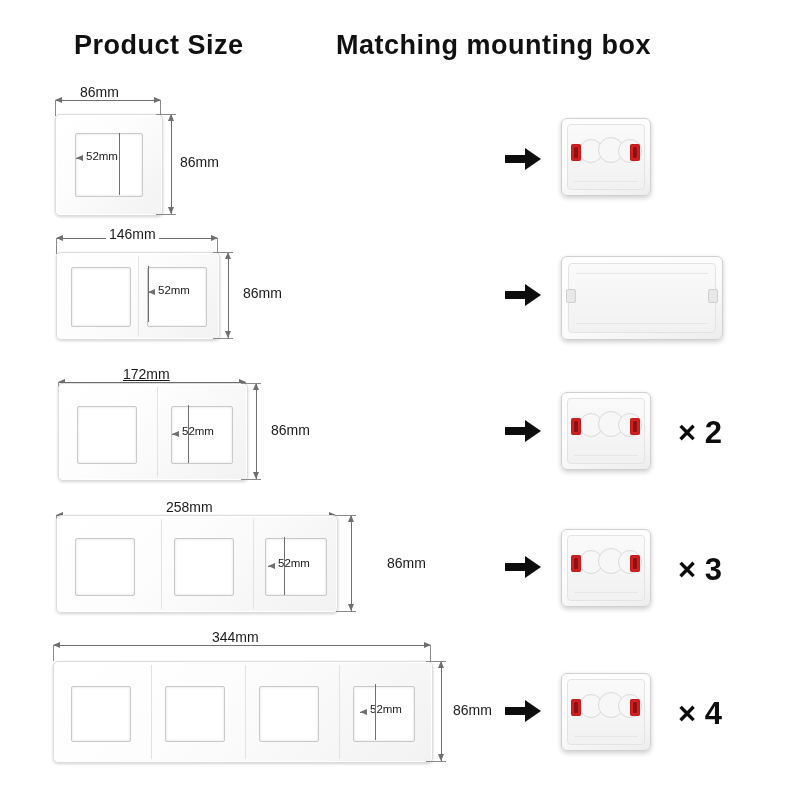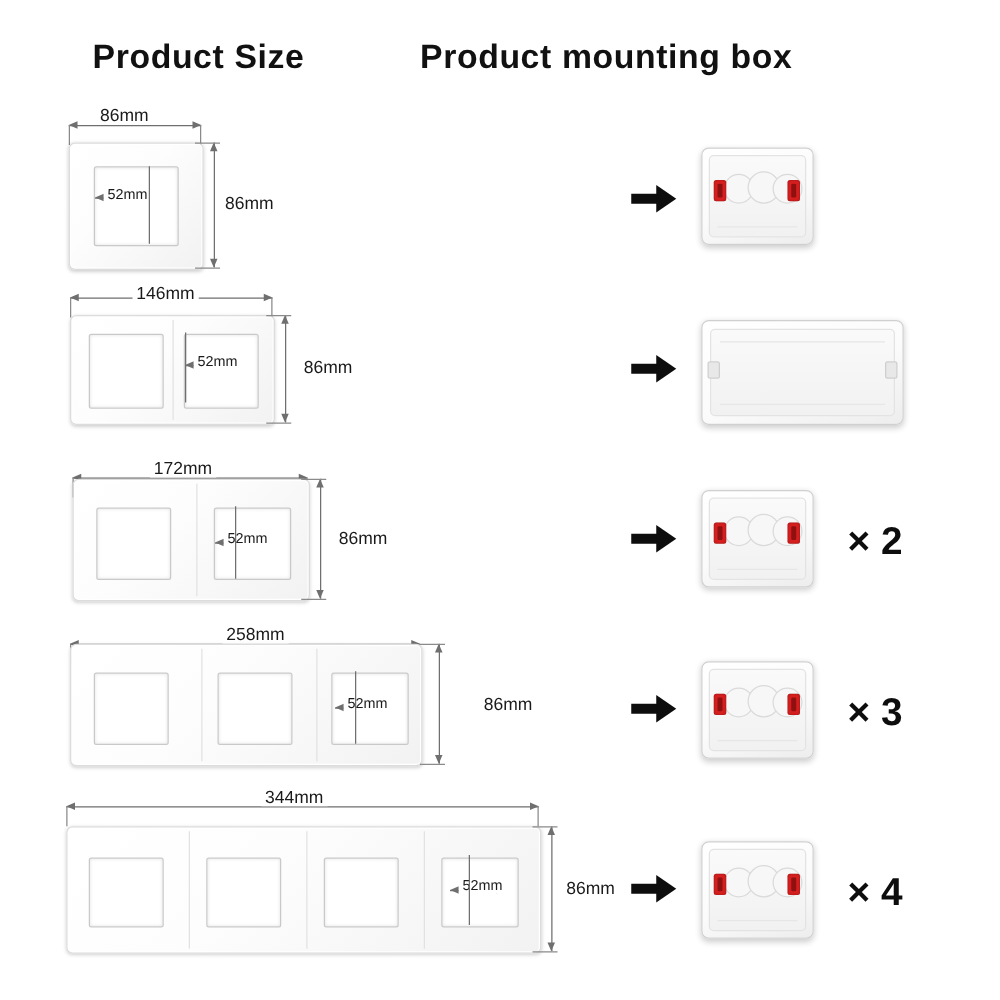--- a/index.html
+++ b/index.html
@@ -166,21 +166,21 @@
     font-size: 31px;
     font-weight: bold;
     color: #0d0d0d;
     white-space: nowrap;
   }
 </style>
 </head>
 <body>
 
 <div class="heading" id="heading-product-size">Product Size</div>
-<div class="heading" id="heading-mounting-box">Product mounting box</div>
+<div class="heading" id="heading-mounting-box">Matching mounting box</div>
 
 <div class="row" style="left:0;top:0;width:800px;height:160px;">
 
   <div class="dim-h" style="left:55px;top:100px;width:106px;"></div>
   <div class="arrow left" style="left:55px;top:96.5px;"></div>
   <div class="arrow right" style="left:154px;top:96.5px;"></div>
   <div class="tick-v" style="left:55px;top:100px;height:16px;"></div>
   <div class="tick-v" style="left:160px;top:100px;height:16px;"></div>
   <div class="dim-label" style="left:77px;top:84px;">86mm</div>
 
@@ -259,21 +259,21 @@
   </div>
 </div>
 
 <div class="row" style="left:0;top:0;width:800px;height:170px;">
 
   <div class="dim-h" style="left:58px;top:382px;width:188px;"></div>
   <div class="arrow left" style="left:58px;top:378.5px;"></div>
   <div class="arrow right" style="left:239px;top:378.5px;"></div>
   <div class="tick-v" style="left:58px;top:382px;height:16px;"></div>
   <div class="tick-v" style="left:245px;top:382px;height:16px;"></div>
-  <div class="dim-label" style="left:120px;top:366px;">172mm</div>
+  <div class="dim-label" style="left:120px;top:366px;text-decoration:underline;">172mm</div>
 
   <div class="panel" style="left:58px;top:383px;width:188px;height:96px;">
     <div class="seam" style="left:98px;"></div>
     <div class="cutout" style="left:18px;top:22px;width:58px;height:56px;"></div>
     <div class="cutout" style="left:112px;top:22px;width:60px;height:56px;"></div>
   </div>
 
   <div class="dim-h" style="left:172px;top:434px;width:44px;"></div>
   <div class="arrow left" style="left:172px;top:430.5px;"></div>
   <div class="arrow right" style="left:209px;top:430.5px;"></div>
@@ -305,21 +305,21 @@
   <div class="mult" style="left:678px;top:415px;">× 2</div>
 </div>
 
 <div class="row" style="left:0;top:0;width:800px;height:170px;">
 
   <div class="dim-h" style="left:56px;top:515px;width:280px;"></div>
   <div class="arrow left" style="left:56px;top:511.5px;"></div>
   <div class="arrow right" style="left:329px;top:511.5px;"></div>
   <div class="tick-v" style="left:56px;top:515px;height:16px;"></div>
   <div class="tick-v" style="left:335px;top:515px;height:16px;"></div>
-  <div class="dim-label" style="left:178px;top:499px;">258mm</div>
+  <div class="dim-label" style="left:163px;top:499px;">258mm</div>
 
   <div class="panel" style="left:56px;top:515px;width:280px;height:96px;">
     <div class="seam" style="left:104px;"></div>
     <div class="seam" style="left:196px;"></div>
     <div class="cutout" style="left:18px;top:22px;width:58px;height:56px;"></div>
     <div class="cutout" style="left:117px;top:22px;width:58px;height:56px;"></div>
     <div class="cutout" style="left:208px;top:22px;width:60px;height:56px;"></div>
   </div>
 
   <div class="dim-h" style="left:268px;top:566px;width:44px;"></div>

